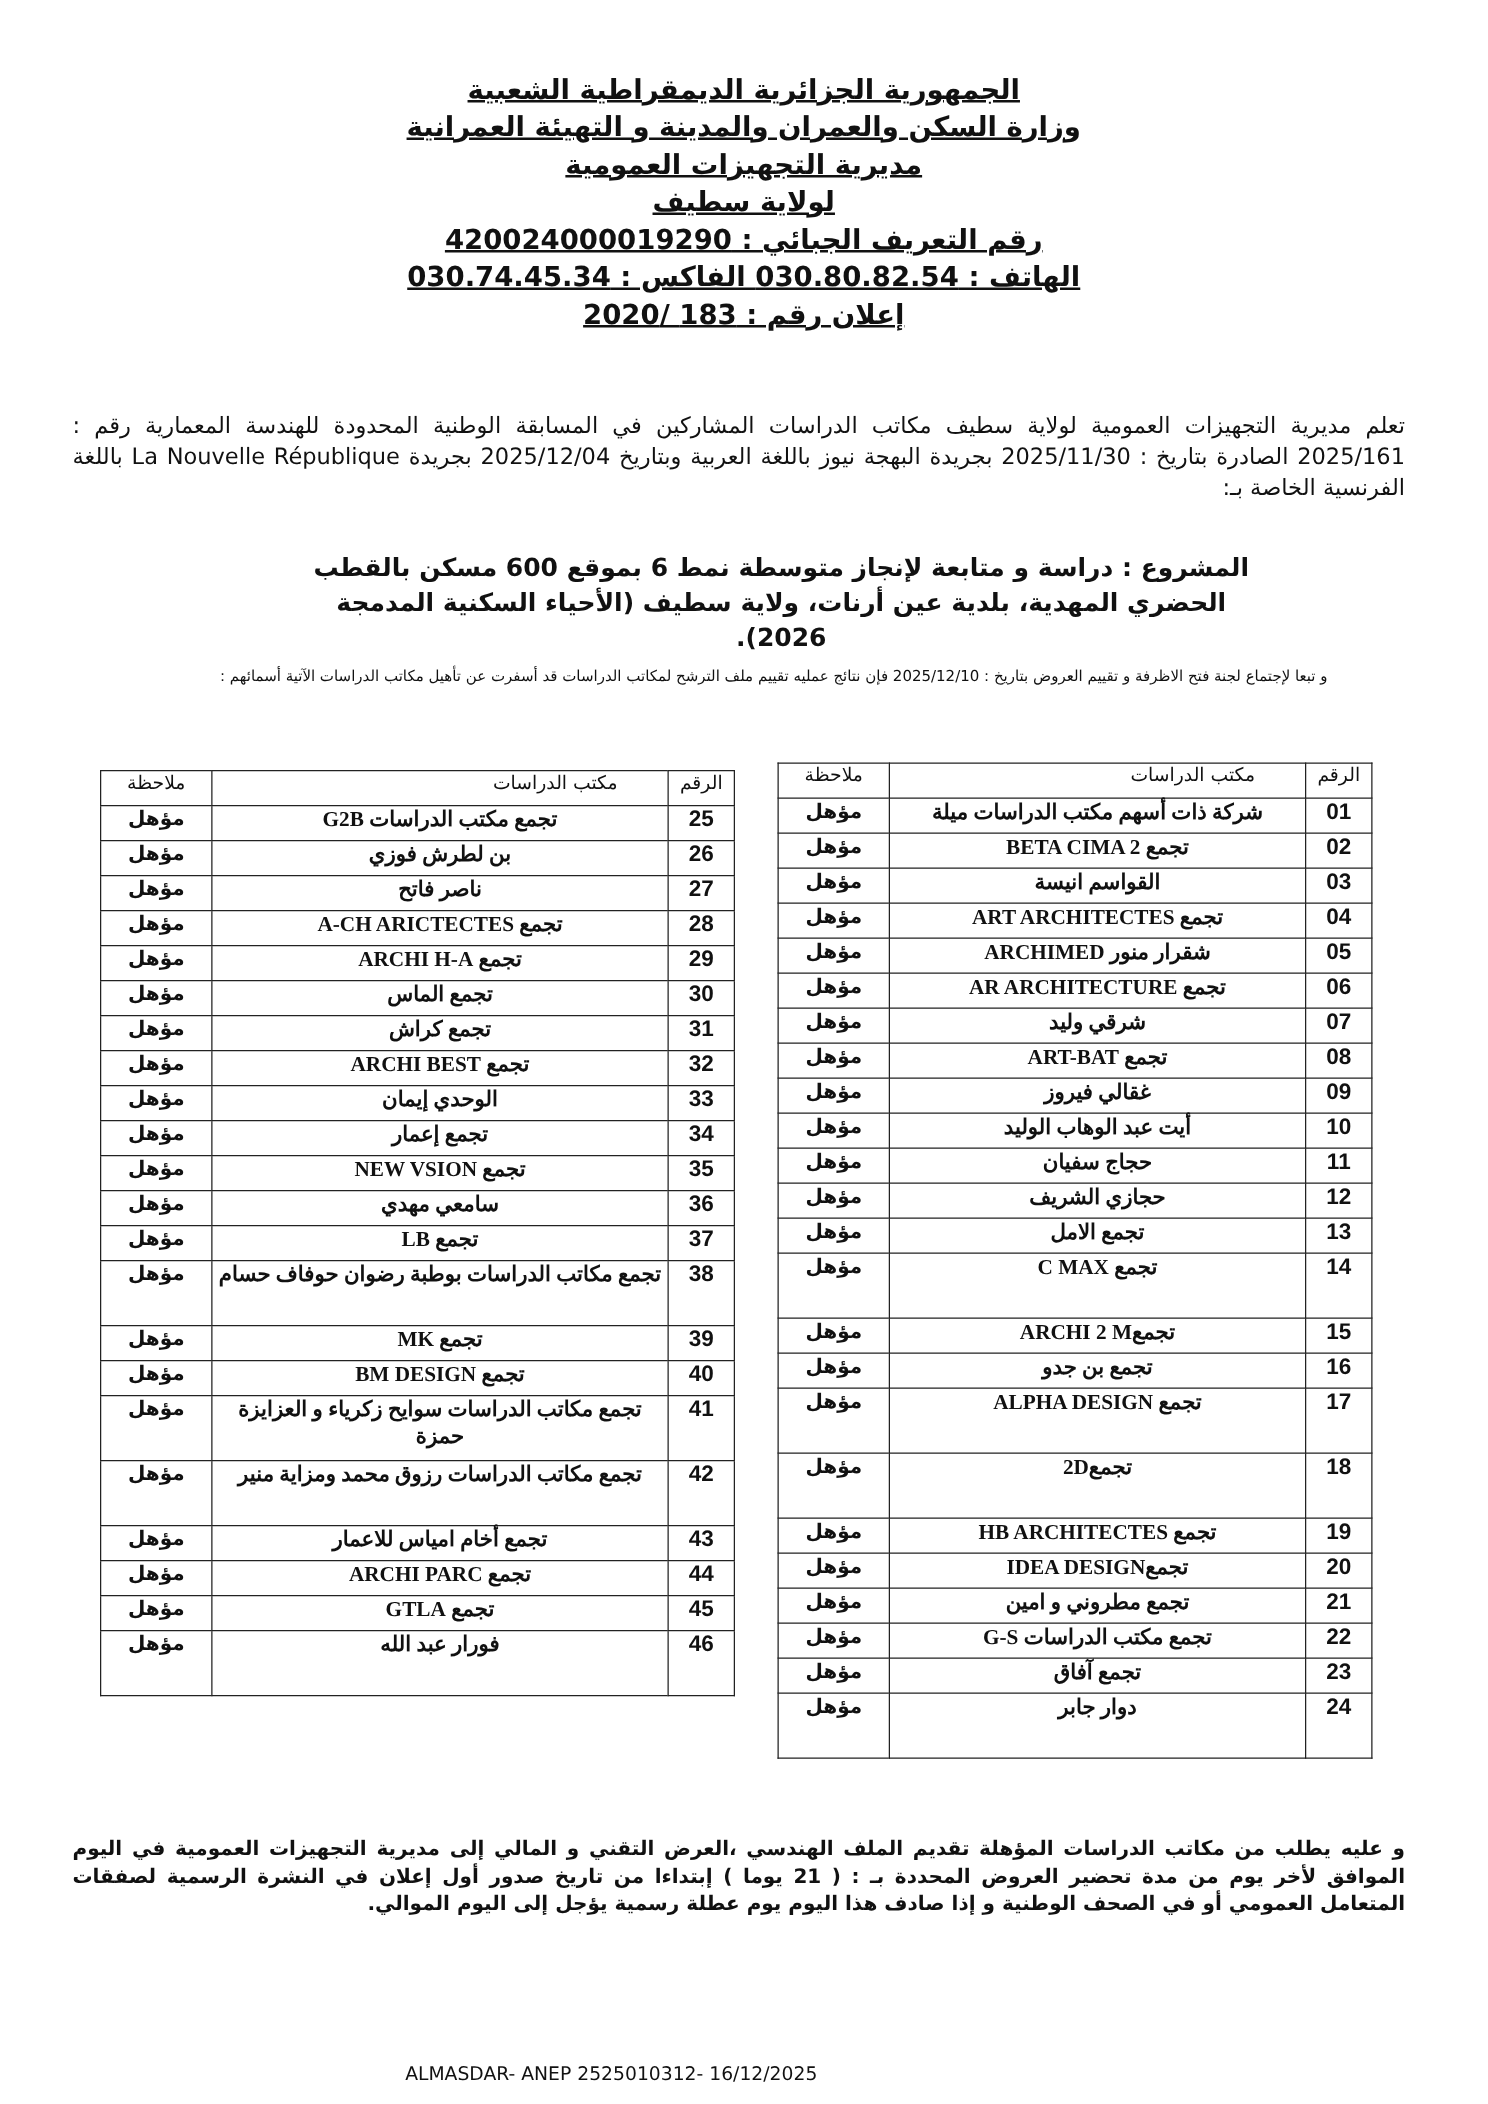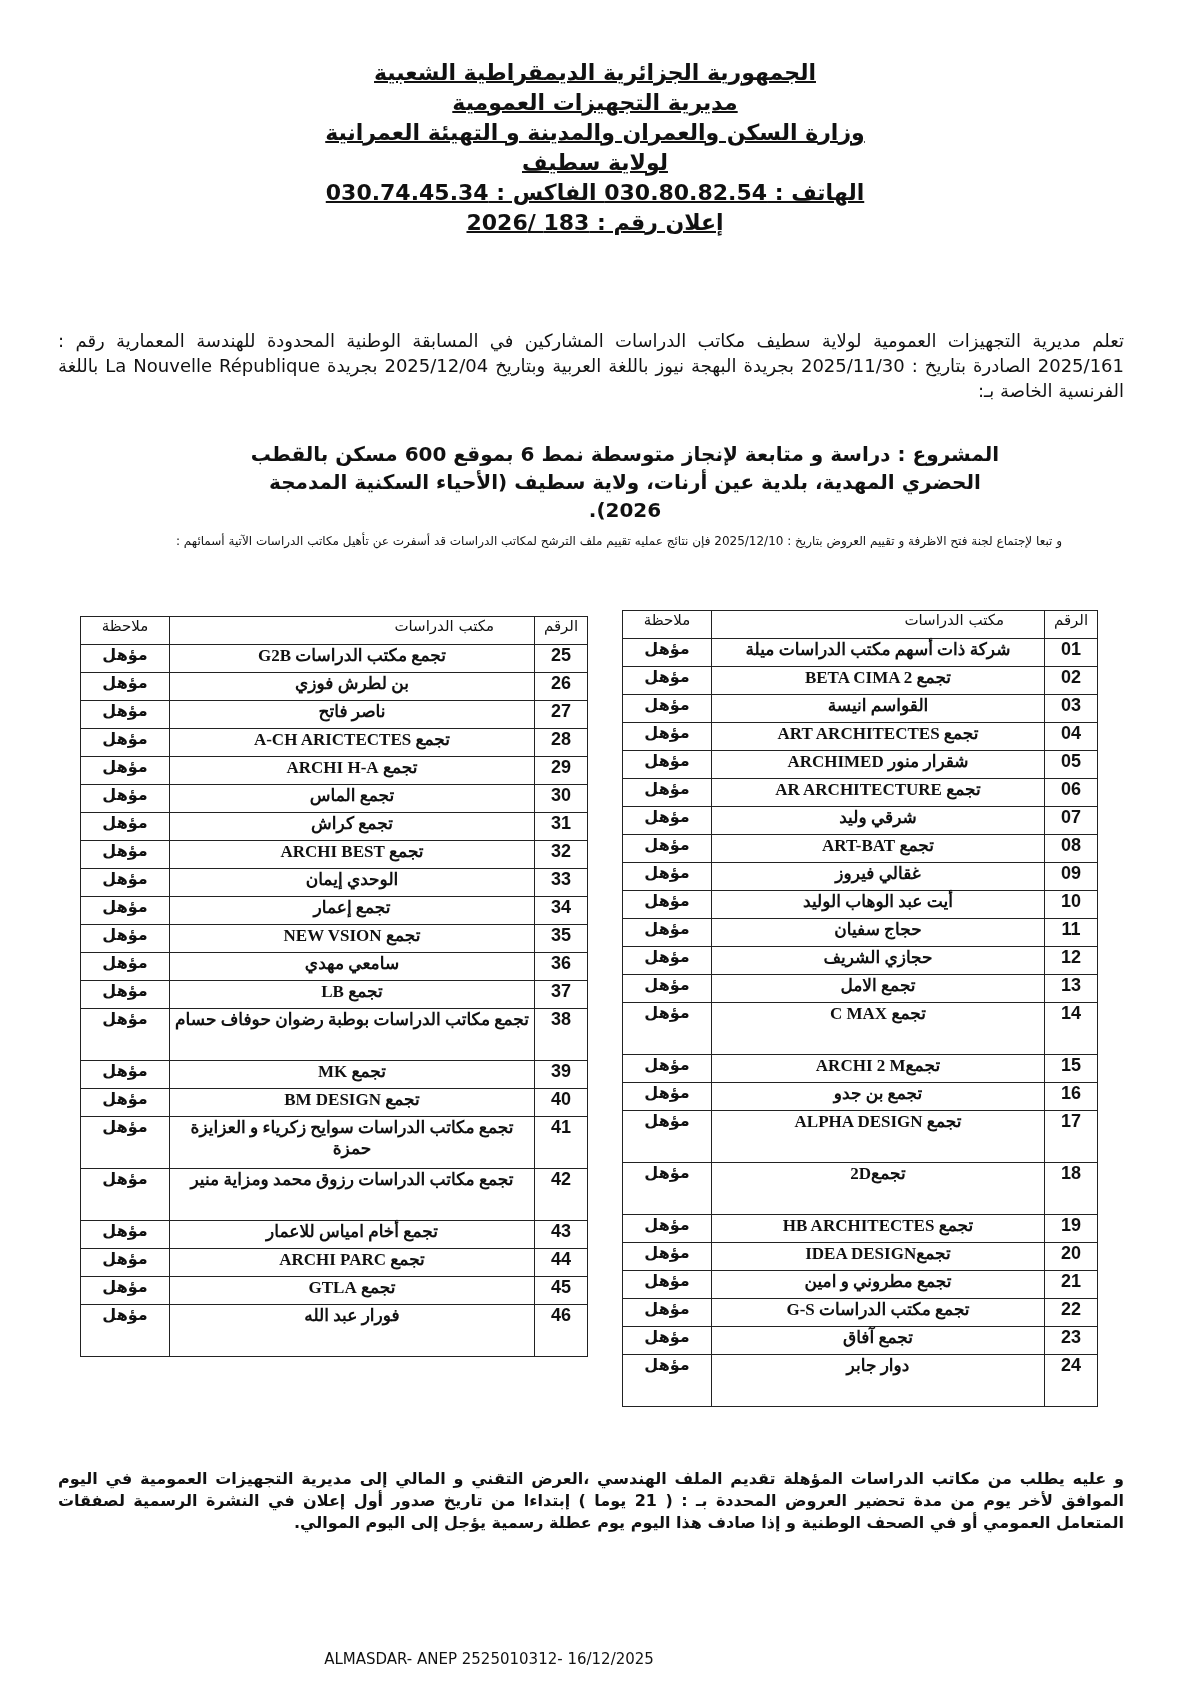--- a/index.html
+++ b/index.html
@@ -27,25 +27,26 @@
   .closing { position: absolute; left: 58px; width: 1066px; top: 1468px; direction: rtl; text-align: justify;
              font-weight: bold; font-size: 16px; line-height: 22px; }
   .footer { position: absolute; top: 1650px; left: 0; width: 978px; text-align: center;
             font-family: "DejaVu Sans", sans-serif; font-size: 15px; }
 </style>
 </head>
 <body>
 
 <div class="header">
   <div class="u">الجمهورية الجزائرية الديمقراطية الشعبية</div>
+  <div class="u">وزارة السكن والعمران والمدينة و التهيئة العمرانية</div>
   <div class="u">مديرية التجهيزات العمومية</div>
-  <div class="u">وزارة السكن والعمران والمدينة و التهيئة العمرانية</div>
   <div class="u">لولاية سطيف</div>
+  <div class="u">رقم التعريف الجبائي : 420024000019290</div>
   <div class="u">الهاتف : 030.80.82.54  الفاكس : 030.74.45.34</div>
-  <div class="u">إعلان رقم : 183 /2026</div>
+  <div class="u">إعلان رقم : 183 /2020</div>
 </div>
 
 <div class="intro">تعلم مديرية التجهيزات العمومية لولاية سطيف مكاتب الدراسات المشاركين في المسابقة الوطنية المحدودة للهندسة المعمارية رقم : 2025/161 الصادرة بتاريخ : 2025/11/30 بجريدة البهجة نيوز باللغة العربية وبتاريخ 2025/12/04 بجريدة La Nouvelle République باللغة الفرنسية الخاصة بـ:</div>
 
 <div class="project">المشروع : دراسة و متابعة لإنجاز متوسطة نمط 6 بموقع 600 مسكن بالقطب الحضري المهدية، بلدية عين أرنات، ولاية سطيف (الأحياء السكنية المدمجة 2026).</div>
 
 <div class="results">و تبعا لإجتماع لجنة فتح الاظرفة و تقييم العروض بتاريخ : 2025/12/10 فإن نتائج عمليه تقييم ملف الترشح لمكاتب الدراسات قد أسفرت عن تأهيل مكاتب الدراسات الآتية أسمائهم :</div>
 
 <table id="tbl-right">
   <thead>

